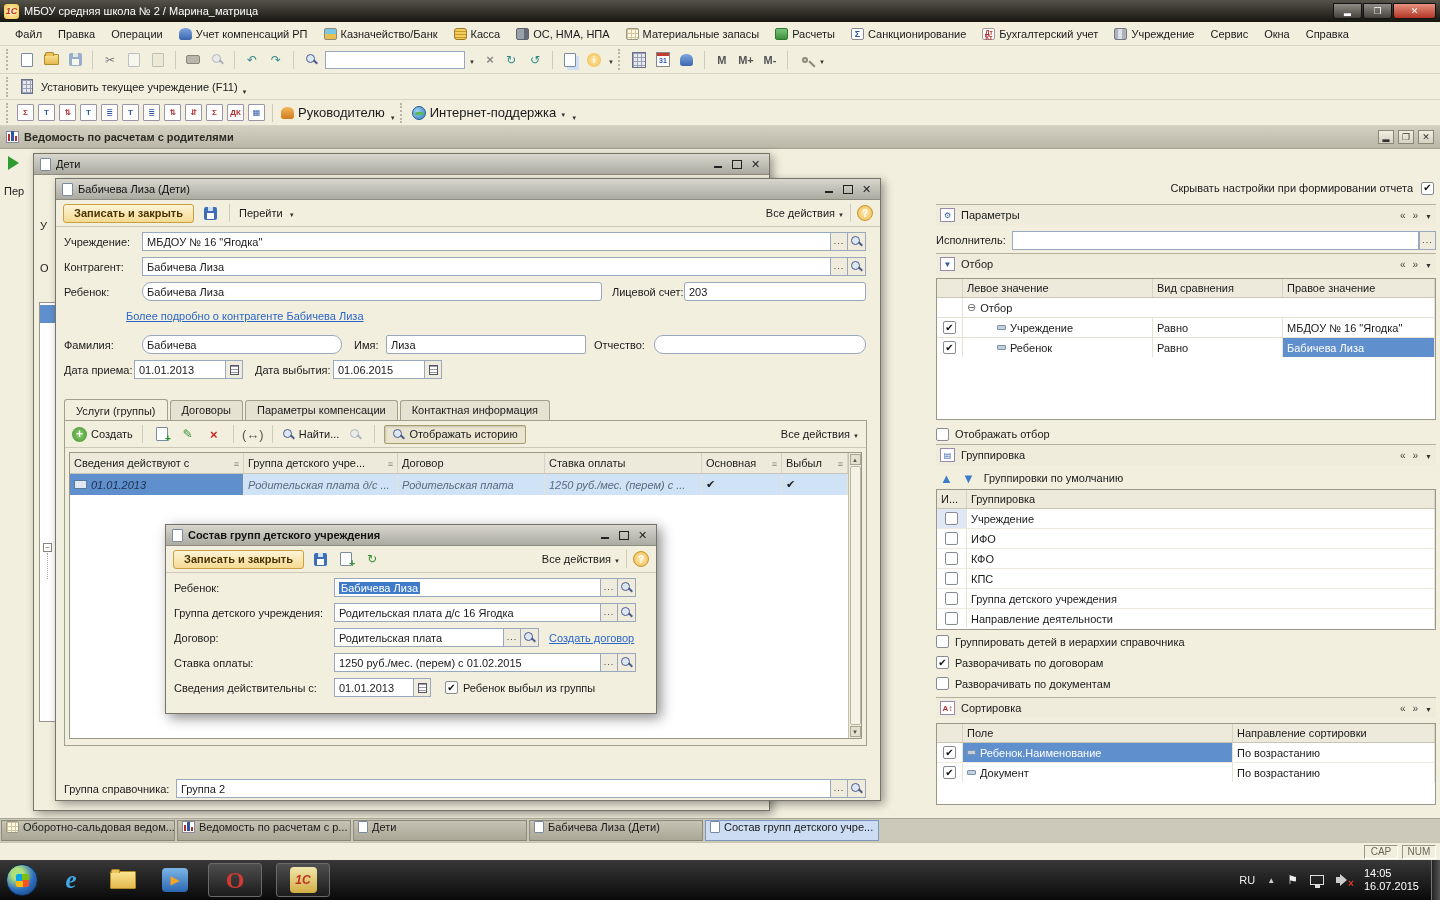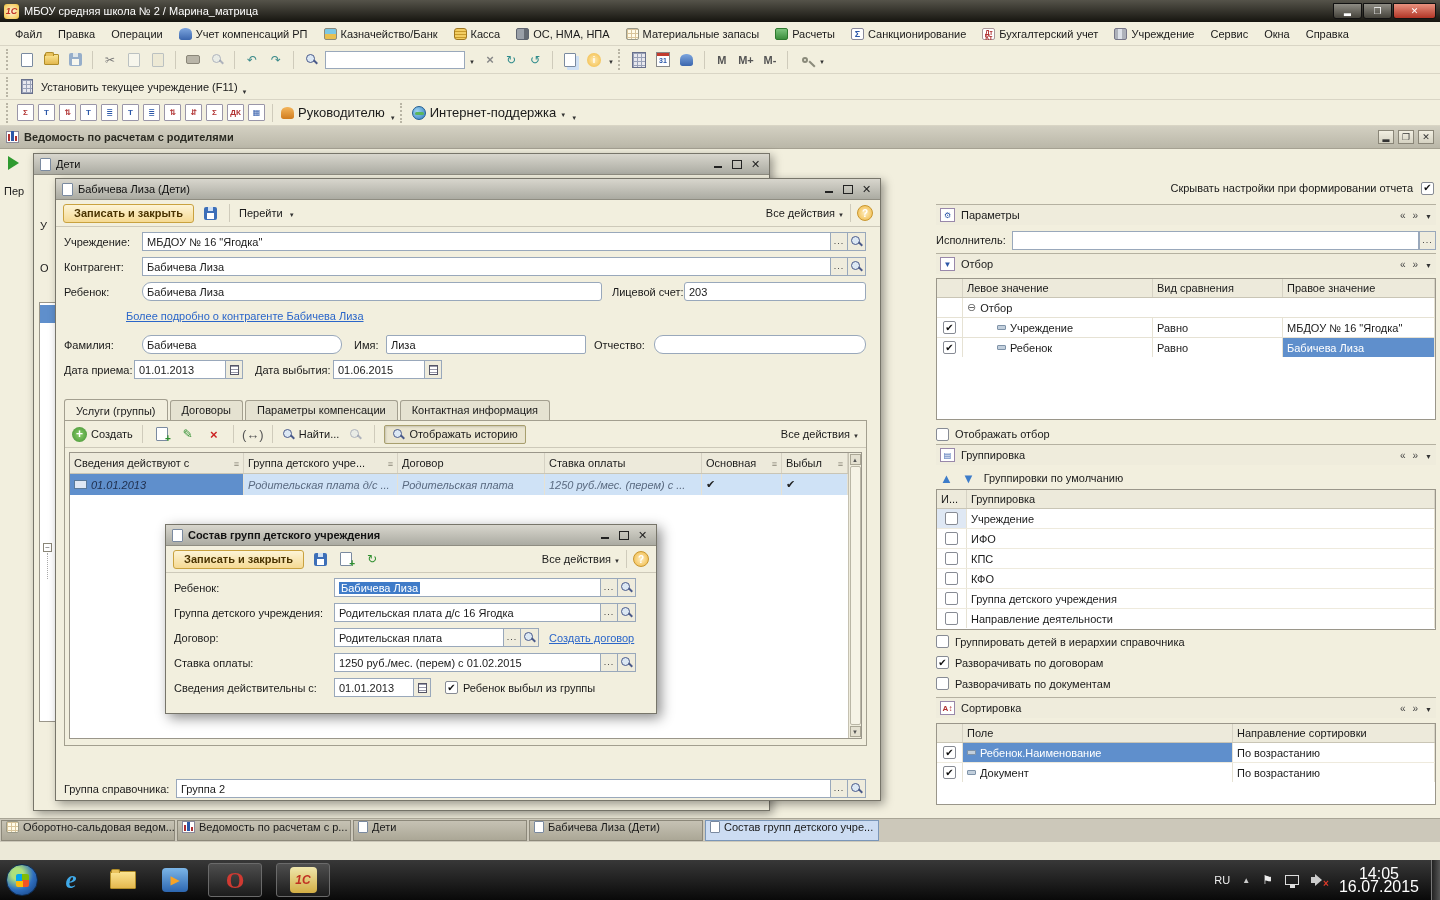--- a/index.html
+++ b/index.html
@@ -119,21 +119,21 @@
   .taskbar{position:absolute;left:0;top:860px;width:1440px;height:40px;background:linear-gradient(#383838,#090909);display:flex;align-items:center;padding:0 6px;gap:14px}
   .orb{width:32px;height:32px;border-radius:50%;background:radial-gradient(circle at 35% 30%,#aee07c 0 20%,#2f6fc0 55%,#123a74);border:1px solid #0d2a50;display:flex;align-items:center;justify-content:center}
   .orb i{width:13px;height:13px;border-radius:2px;background:conic-gradient(#f35325 0 25%,#ffba08 0 50%,#05a6f0 0 75%,#81bc06 0);transform:rotate(90deg)}
   .tkic{width:38px;height:34px;display:flex;align-items:center;justify-content:center}
   .tkbtn{width:54px;height:34px;border:1px solid #6a6a6a;border-radius:3px;background:linear-gradient(#4e4e4e,#1c1c1c);display:flex;align-items:center;justify-content:center}
   .ie-e{color:#3fa9e8;font-size:25px;font-weight:700;font-style:italic;font-family:"Liberation Serif",serif}
   .wmp{width:26px;height:24px;border-radius:4px;background:linear-gradient(#7cb6e8,#2c66b0);display:flex;align-items:center;justify-content:center;color:#f6a326;font-size:12px}
   .opera-o{color:#d03a32;font-size:24px;font-weight:700;font-family:"Liberation Serif",serif}
   .onec-badge{width:27px;height:26px;border-radius:4px;background:linear-gradient(#efe6ac,#d3ae44);color:#c03022;font-weight:700;font-style:italic;font-size:12px;display:flex;align-items:center;justify-content:center}
   .tray{margin-left:auto;display:flex;align-items:center;gap:12px;color:#eee}
-  .clock{text-align:center;font-size:16px;line-height:13px;color:#fff}
+  .clock{text-align:left;font-size:11px;line-height:13px;color:#fff}
   .showdesk{width:9px;height:40px;background:linear-gradient(90deg,#222,#555);border-left:1px solid #777;margin-right:-6px}
   .netic{width:14px;height:10px;border:1px solid #ddd;position:relative}
   .netic::after{content:"";position:absolute;left:4px;bottom:-4px;width:5px;height:3px;background:#ddd}
   .spk{position:relative;width:16px;height:12px}
   .spk::before{content:"";position:absolute;left:0;top:3px;width:5px;height:6px;background:#ccc}
   .spk::after{content:"";position:absolute;left:4px;top:0;border:6px solid transparent;border-left:7px solid #ccc}
   .spk b{position:absolute;right:-2px;bottom:-3px;color:#e03a2a;font-size:10px;line-height:1}
   .flag{color:#eee;font-size:12px}
   .tri-up{color:#ccc;font-size:8px}
   .greenplay{width:0;height:0;border:7px solid transparent;border-left:11px solid #2f9a2f}
@@ -479,27 +479,27 @@
         <div class="gr" style="border-bottom:1px solid #eeeadd">
             <div style="width:30px;justify-content:center">
               <span class="cb"></span>
             </div>
             <div style="flex:1">ИФО</div>
           </div>
         <div class="gr" style="border-bottom:1px solid #eeeadd">
             <div style="width:30px;justify-content:center">
               <span class="cb"></span>
             </div>
-            <div style="flex:1">КПС</div>
+            <div style="flex:1">КФО</div>
           </div>
         <div class="gr" style="border-bottom:1px solid #eeeadd">
             <div style="width:30px;justify-content:center">
               <span class="cb"></span>
             </div>
-            <div style="flex:1">КФО</div>
+            <div style="flex:1">КПС</div>
           </div>
         <div class="gr" style="border-bottom:1px solid #eeeadd">
             <div style="width:30px;justify-content:center">
               <span class="cb"></span>
             </div>
             <div style="flex:1">Группа детского учреждения</div>
           </div>
         <div class="gr">
             <div style="width:30px;justify-content:center">
               <span class="cb"></span>
@@ -846,20 +846,24 @@
     <span class="mtab">
         <span class="pg" style="width:10px;height:12px"></span>
         <span>Бабичева Лиза (Дети)</span>
       </span>
     <span class="mtab act">
         <span class="pg" style="width:10px;height:12px"></span>
         <span>Состав групп детского учре...</span>
       </span>
   </div>
 
+  <div class="statusbar">
+    <span class="scell">CAP</span>
+    <span class="scell">NUM</span>
+  </div>
 
   <div class="taskbar">
     <span class="orb">
         <i></i>
       </span>
     <span class="tkic">
         <span class="ie-e">e</span>
       </span>
     <span class="tkic">
         <span class="fold" style="width:26px;height:18px"></span>

